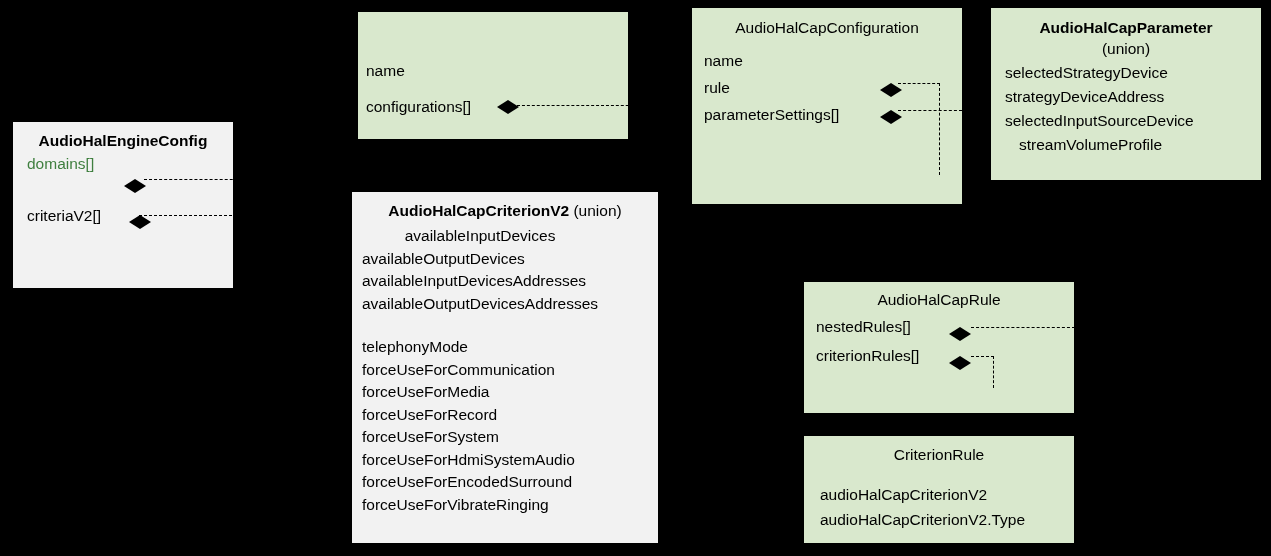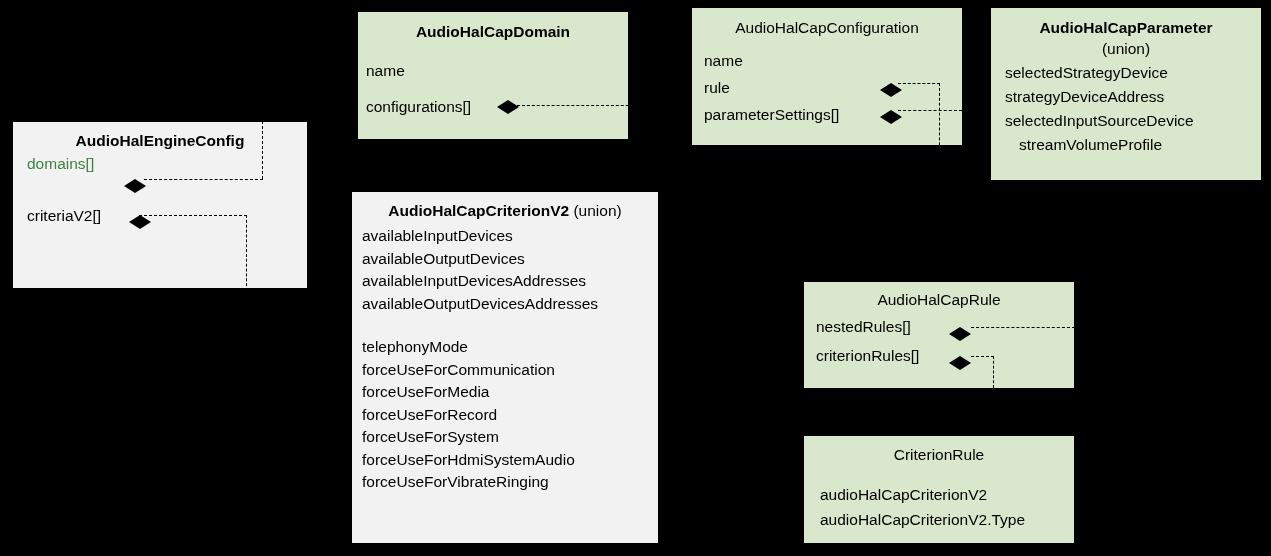--- a/index.html
+++ b/index.html
@@ -68,45 +68,44 @@
     border-left: 11px solid transparent;
     border-right: 11px solid transparent;
     border-bottom: 7px solid #000;
   }
 </style>
 </head>
 <body>
 
 <div id="canvas">
 
-  <div class="uml-box box-gray" style="left:13px; top:122px; width:294px; height:166px;">
+  <div class="uml-box box-gray" style="left:13px; top:122px; width:220px; height:166px;">
     <div class="box-title bold" style="margin-top:9px;">AudioHalEngineConfig</div>
     <div class="field green-text" style="position:absolute; left:14px; top:34px;">domains[]</div>
     <div class="field" style="position:absolute; left:14px; top:86px;">criteriaV2[]</div>
 
     <div class="hline" style="left:131px; top:57px; width:119px;"></div>
     <div class="vline" style="left:249px; top:-1px; height:58px;"></div>
 
     <div class="hline" style="left:126px; top:93px; width:108px;"></div>
     <div class="vline" style="left:233px; top:93px; height:76px;"></div>
   </div>
 
   <div class="dia" style="left:124px; top:186px;"></div>
   <div class="dia" style="left:129px; top:222px;"></div>
 
   <div class="uml-box box-green" style="left:358px; top:12px; width:270px; height:127px;">
-    <div class="box-title bold" style="margin-top:10px;">AudioHalCapDomain</div>
     <div class="field" style="position:absolute; left:8px; top:51px;">name</div>
     <div class="field" style="position:absolute; left:8px; top:87px;">configurations[]</div>
   </div>
   <div class="dia" style="left:497px; top:107px;"></div>
 
   <div class="hline" style="left:517px; top:104.5px; width:176px;"></div>
 
-  <div class="uml-box box-green" style="left:692px; top:8px; width:270px; height:137px;">
+  <div class="uml-box box-green" style="left:692px; top:8px; width:270px; height:196px;">
     <div class="box-title" style="margin-top:10px;">AudioHalCapConfiguration</div>
     <div class="field" style="position:absolute; left:12px; top:45px;">name</div>
     <div class="field" style="position:absolute; left:12px; top:72px;">rule</div>
     <div class="field" style="position:absolute; left:12px; top:99px;">parameterSettings[]</div>
 
     <div class="hline" style="left:206px; top:75px; width:42px;"></div>
     <div class="vline" style="left:247px; top:75px; height:92px;"></div>
 
     <div class="hline" style="left:206px; top:102px; width:64px;"></div>
   </div>
@@ -123,35 +122,36 @@
     <div class="field" style="position:absolute; left:14px; top:105px;">selectedInputSourceDevice</div>
     <div class="field" style="position:absolute; left:28px; top:129px;">streamVolumeProfile</div>
   </div>
 
   <div class="uml-box box-gray" style="left:352px; top:192px; width:306px; height:351px;">
     <div class="box-title bold" style="margin-top:9px;">
       <span>AudioHalCapCriterionV2</span>
       <span class="title-sub">(union)</span>
     </div>
     <div style="position:absolute; left:10px; top:36px;">
-      <div class="field" style="margin-bottom:7px;">availableInputDevices</div>
+      <div class="field" style="margin-bottom:7px;text-align:center;">availableInputDevices</div>
       <div class="field" style="margin-bottom:7px;">availableOutputDevices</div>
       <div class="field" style="margin-bottom:7px;">availableInputDevicesAddresses</div>
       <div class="field" style="margin-bottom:7px;">availableOutputDevicesAddresses</div>
       <div class="field" style="margin-bottom:7px;margin-top:28px;">telephonyMode</div>
       <div class="field" style="margin-bottom:7px;">forceUseForCommunication</div>
       <div class="field" style="margin-bottom:7px;">forceUseForMedia</div>
       <div class="field" style="margin-bottom:7px;">forceUseForRecord</div>
       <div class="field" style="margin-bottom:7px;">forceUseForSystem</div>
       <div class="field" style="margin-bottom:7px;">forceUseForHdmiSystemAudio</div>
+      <div class="field" style="margin-bottom:7px;">forceUseForEncodedSurround</div>
       <div class="field" style="margin-bottom:7px;">forceUseForVibrateRinging</div>
     </div>
   </div>
 
-  <div class="uml-box box-green" style="left:804px; top:282px; width:270px; height:106px;">
+  <div class="uml-box box-green" style="left:804px; top:282px; width:270px; height:131px;">
     <div class="box-title" style="margin-top:8px;">AudioHalCapRule</div>
     <div class="field" style="position:absolute; left:12px; top:37px;">nestedRules[]</div>
     <div class="field" style="position:absolute; left:12px; top:66px;">criterionRules[]</div>
 
     <div class="hline" style="left:167px; top:44.5px; width:104px;"></div>
 
     <div class="hline" style="left:167px; top:73.5px; width:23px;"></div>
     <div class="vline" style="left:189px; top:73.5px; height:32px;"></div>
   </div>
   <div class="dia" style="left:949px; top:334px;"></div>

